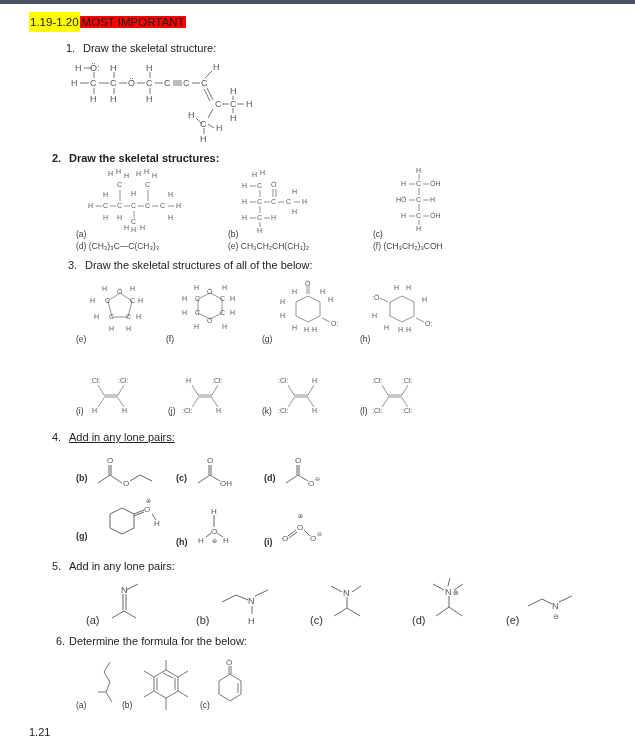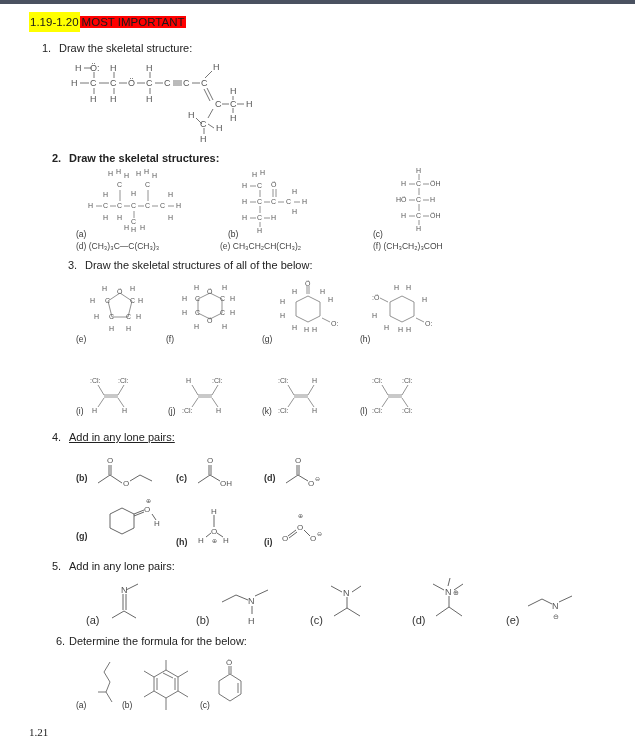--- a/index.html
+++ b/index.html
@@ -8,32 +8,32 @@
   .heading{position:absolute;left:29px;top:15px;font-size:11.5px;line-height:14px;white-space:nowrap;}
   .heading .hl-yellow{background:#ffff00;padding:4px 1px;}
   .heading .hl-red{background:#ff0000;padding:0 2px;}
   .q{position:absolute;font-size:11px;line-height:13px;white-space:nowrap;color:#222;}
   .q .num{display:inline-block;width:17px;}
   .lbl{position:absolute;font-size:8.5px;color:#333;white-space:nowrap;}
   .lbl-big{position:absolute;font-size:11px;color:#333;white-space:nowrap;}
   .formula{position:absolute;font-size:8.5px;color:#444;white-space:nowrap;}
   svg{position:absolute;overflow:visible;}
   svg text{font-family:"Liberation Sans","DejaVu Sans",sans-serif;fill:#555;}
-  .footer{position:absolute;left:29px;top:726px;font-size:11px;color:#222;font-family:Liberation Serif, serif;}
+  .footer{position:absolute;left:29px;top:726px;font-size:11px;color:#222;}
 </style>
 </head>
 <body>
 
 <div class="topbar"></div>
 
 <div class="heading">
   <span class="hl-yellow">1.19-1.20</span><span class="hl-red">MOST IMPORTANT</span>
 </div>
 
-<div class="q" style="left:42px;top:42px;">
+<div class="q" style="left:66px;top:42px;">
   <span class="num">1.</span><span>Draw the skeletal structure:</span>
 </div>
 <svg style="left:70px;top:62px;" width="200" height="80" viewBox="0 0 200 80">
   <g stroke="#666" stroke-width="0.9" fill="none">
     <line x1="14" y1="6" x2="22" y2="6"></line>
     <line x1="24" y1="10" x2="24" y2="16"></line>
       <line x1="44" y1="10" x2="44" y2="16"></line>
       <line x1="80" y1="10" x2="80" y2="16"></line>
     <line x1="10" y1="21" x2="19" y2="21"></line>
       <line x1="29" y1="21" x2="39" y2="21"></line>
@@ -189,21 +189,21 @@
       <text x="21" y="32">C</text>
       <text x="35" y="32">H</text>
     <text x="6" y="48">H</text>
       <text x="21" y="48">C</text>
       <text x="35" y="48">ÖH</text>
       <text x="21" y="61">H</text>
   </g>
 </svg>
 <div class="lbl" style="left:373px;top:229px;">(c)</div>
 <div class="formula" style="left:76px;top:241px;"><span>(d)</span> <span>(CH₃)₃C—C(CH₃)₃</span></div>
-<div class="formula" style="left:220px;top:241px;"><span>(e)</span> <span>CH₃CH₂CH(CH₃)₂</span></div>
+<div class="formula" style="left:228px;top:241px;"><span>(e)</span> <span>CH₃CH₂CH(CH₃)₂</span></div>
 <div class="formula" style="left:373px;top:241px;"><span>(f)</span> <span>(CH₃CH₂)₃COH</span></div>
 
 <div class="q" style="left:68px;top:259px;">
   <span class="num">3.</span><span>Draw the skeletal structures of all of the below:</span>
 </div>
 <svg style="left:88px;top:285px;" width="60" height="50" viewBox="0 0 60 50">
   <g stroke="#777" stroke-width="0.8">
       <polygon points="20,16 32,8 44,16 40,32 24,32" fill="none"></polygon>
     </g>
   <g font-size="7">

